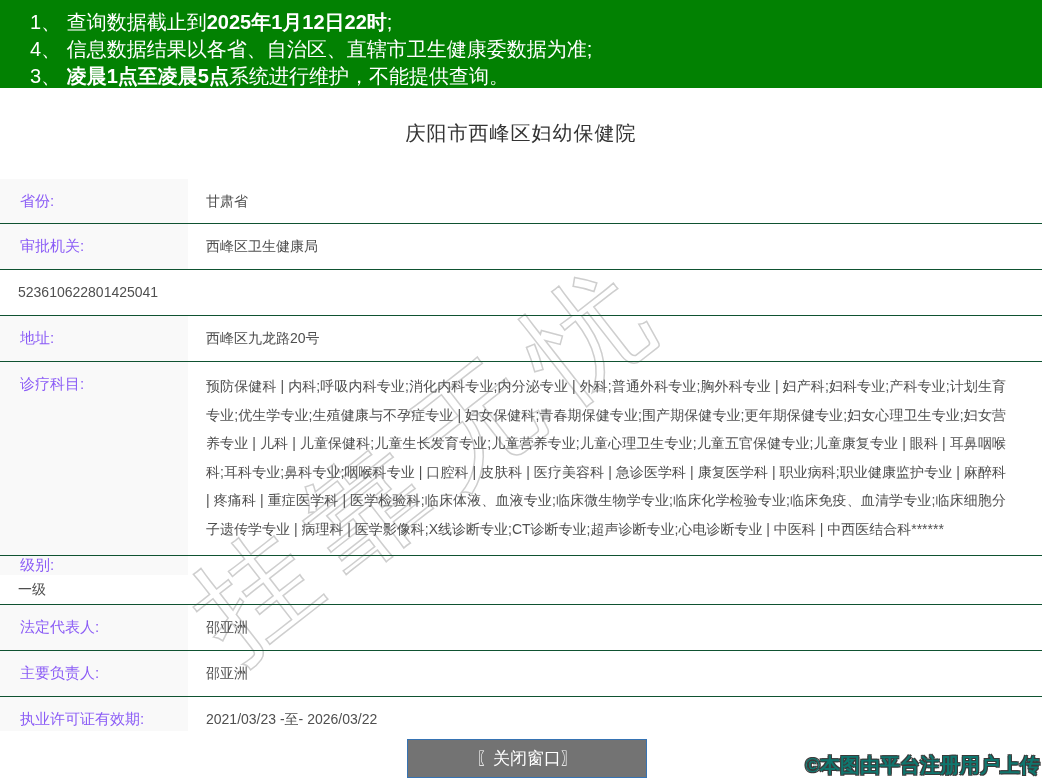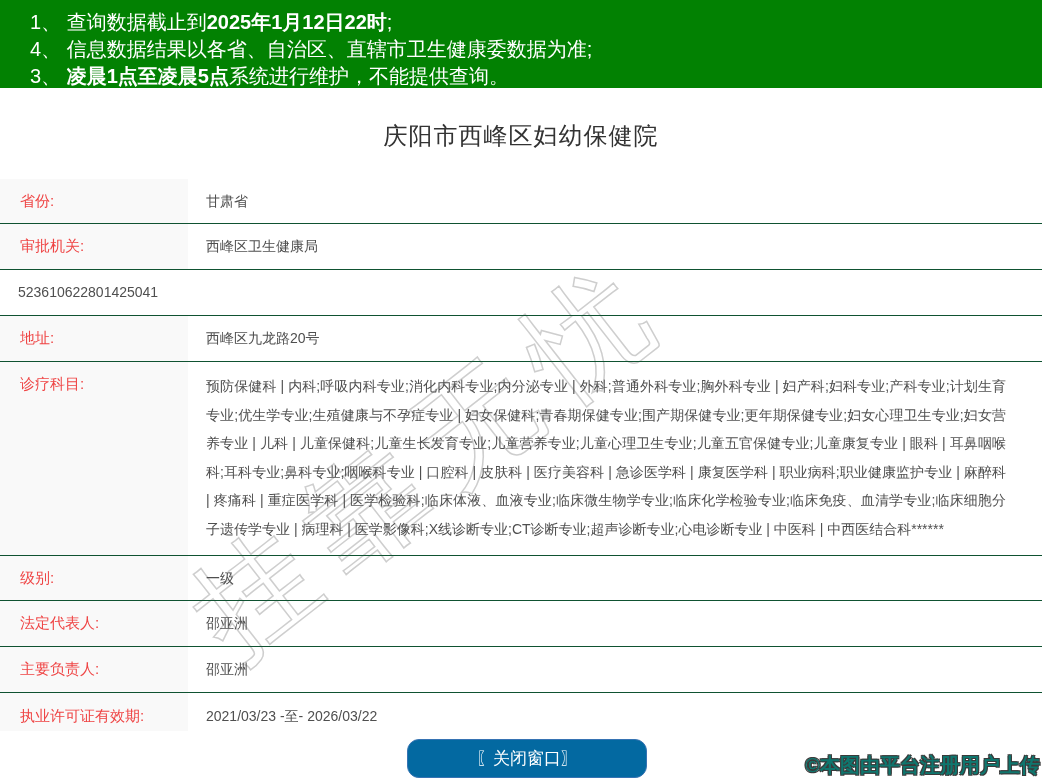--- a/index.html
+++ b/index.html
@@ -8,47 +8,47 @@
   #screen { position:relative; width:1042px; height:781px; overflow:hidden; background:#fff; }
 
   
   .banner { position:absolute; top:0; left:0; width:1042px; height:88px;
             background:#028102; color:#fff; padding:9px 10px 0 30px; z-index:2; }
   .banner .line { font-size:20px; line-height:27px; white-space:nowrap; }
   .banner b { font-weight:bold; }
 
   
   .page-title { position:absolute; top:120px; left:0; width:1042px; text-align:center;
-                font-size:24px; color:#333; font-weight:400; letter-spacing:1px; z-index:2; }
+                font-size:20px; color:#333; font-weight:400; letter-spacing:1px; z-index:2; }
 
   
   .wm-diagonal { position:absolute; left:150px; top:380px; z-index:1;
                  font-size:118px; letter-spacing:22px; font-weight:400;
                  color:#cccccc; -webkit-text-fill-color:transparent;
                  -webkit-text-stroke:1.5px #c6c6c6;
                  transform:rotate(-38deg); transform-origin:center; white-space:nowrap;
                  opacity:.85; pointer-events:none; }
 
   
   .info-table { position:absolute; top:179px; left:0; width:1042px; z-index:2; }
   .row { display:flex; align-items:stretch; border-bottom:1px solid #0f5231; min-height:46px; }
-  .row-label { width:188px; background:#f9f9f9; color:#ef4444; font-size:15px;
+  .row-label { width:188px; background:#f9f9f9; color:#8b5cf6; font-size:15px;
                display:flex; align-items:center; padding-left:20px; flex-shrink:0; }
   .row-value { flex:1; color:#4f4f4f; font-size:14px; display:flex; align-items:center;
                padding:0 36px 0 18px; line-height:28.5px; background:transparent; }
   .row.tall .row-label { align-items:flex-start; padding-top:13px; }
   .row.tall .row-value { align-items:flex-start; padding-top:10px; padding-bottom:12px;
                          text-align:justify; }
   .row.clipped { border-bottom:none; }
 
   
   .footer { position:absolute; left:0; bottom:0; width:1042px; height:50px;
             background:#fff; z-index:3; }
   .close-btn { position:absolute; left:407px; top:8px; width:240px; height:39px;
-               background:#0369a1; border:1px solid #3673b3; border-radius:12px;
+               background:#737373; border:1px solid #3673b3; border-radius:0;
                color:#fff; font-size:17px; font-family:inherit; cursor:pointer;
                display:flex; align-items:center; justify-content:center; }
 
   
   .wm-copyright { position:absolute; right:2px; bottom:2px; z-index:4;
                   font-size:20px; font-weight:bold; color:#0f766e;
                   text-shadow:-1px -1px 0 #3a3a3a, 1px -1px 0 #3a3a3a,
                               -1px 1px 0 #3a3a3a, 1px 1px 0 #3a3a3a;
                   pointer-events:none; }
 </style>
@@ -80,21 +80,21 @@
       <div class="row-value">523610622801425041</div>
     </div>
     <div class="row">
       <div class="row-label">地址:</div>
       <div class="row-value">西峰区九龙路20号</div>
     </div>
     <div class="row tall">
       <div class="row-label">诊疗科目:</div>
       <div class="row-value">预防保健科 | 内科;呼吸内科专业;消化内科专业;内分泌专业 | 外科;普通外科专业;胸外科专业 | 妇产科;妇科专业;产科专业;计划生育专业;优生学专业;生殖健康与不孕症专业 | 妇女保健科;青春期保健专业;围产期保健专业;更年期保健专业;妇女心理卫生专业;妇女营养专业 | 儿科 | 儿童保健科;儿童生长发育专业;儿童营养专业;儿童心理卫生专业;儿童五官保健专业;儿童康复专业 | 眼科 | 耳鼻咽喉科;耳科专业;鼻科专业;咽喉科专业 | 口腔科 | 皮肤科 | 医疗美容科 | 急诊医学科 | 康复医学科 | 职业病科;职业健康监护专业 | 麻醉科 | 疼痛科 | 重症医学科 | 医学检验科;临床体液、血液专业;临床微生物学专业;临床化学检验专业;临床免疫、血清学专业;临床细胞分子遗传学专业 | 病理科 | 医学影像科;X线诊断专业;CT诊断专业;超声诊断专业;心电诊断专业 | 中医科 | 中西医结合科******</div>
     </div>
-    <div class="row" style="min-height:45px;">
+    <div class="row" style="min-height:45px;flex-direction:column;">
       <div class="row-label">级别:</div>
       <div class="row-value">一级</div>
     </div>
     <div class="row">
       <div class="row-label">法定代表人:</div>
       <div class="row-value">邵亚洲</div>
     </div>
     <div class="row">
       <div class="row-label">主要负责人:</div>
       <div class="row-value">邵亚洲</div>

